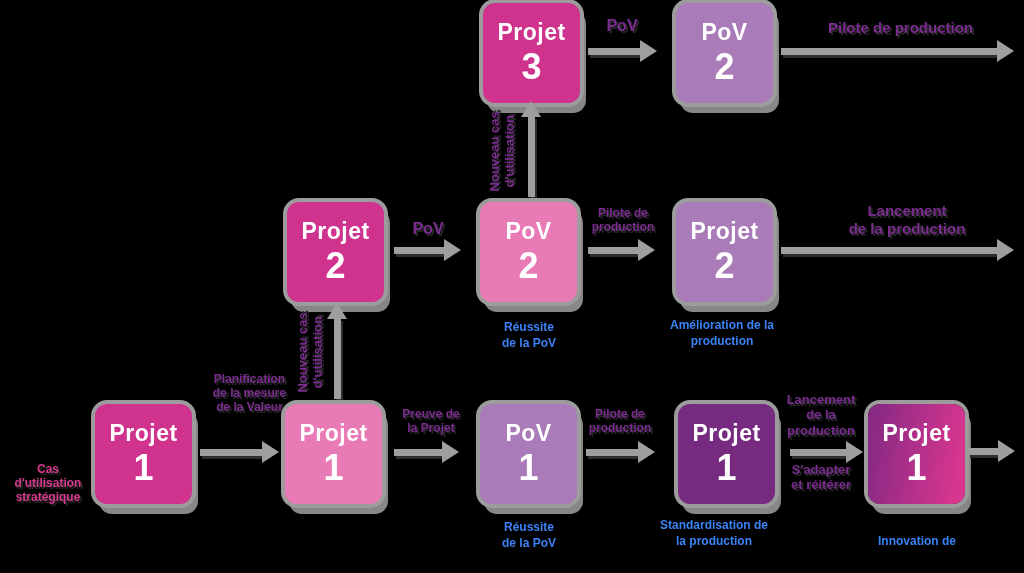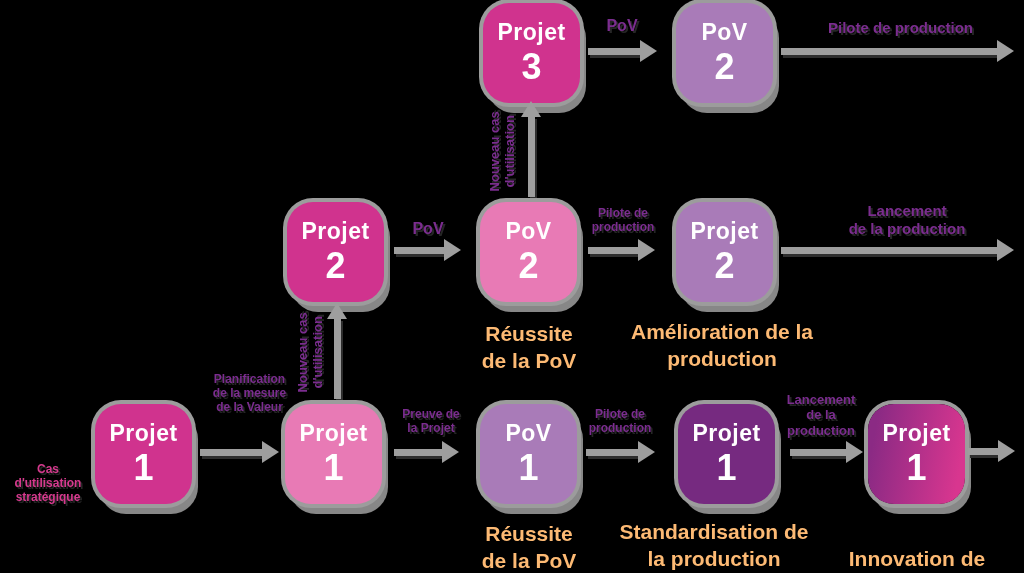--- a/index.html
+++ b/index.html
@@ -2,21 +2,21 @@
 <html><head>
 <meta charset="utf-8">
 <style>
   html,body{margin:0;padding:0;background:#000;}
   .canvas{
     position:relative;width:1024px;height:573px;background:#000;
     overflow:hidden;font-family:"Liberation Sans",sans-serif;
   }
   
   .box{
-    position:absolute;width:97px;height:100px;border-radius:26px;
+    position:absolute;width:97px;height:100px;border-radius:12px;
     display:flex;flex-direction:column;align-items:center;justify-content:center;
     color:#fff;font-weight:bold;
     box-shadow:0 0 0 4px #9c9c9c, 5px 9px 0 1px #878787;
   }
   .box .t{font-size:23px;letter-spacing:.5px;line-height:1;}
   .box .n{font-size:36px;margin-top:5px;line-height:1;}
   .c-pinkdark{background:#d0338e;}
   .c-pinklight{background:#e87ab5;}
   .c-mauve{background:#a97bb8;}
   .c-purpledark{background:#762a80;}
@@ -35,22 +35,22 @@
   
   .lbl{
     position:absolute;font-weight:bold;color:#7b2d8f;text-align:center;
     white-space:pre-line;font-size:15px;line-height:1.18;
     text-shadow:2px 2px 0 #262626;
   }
   .lbl-pink{color:#d63a8e;}
   .f16{font-size:16px;} .f14{font-size:12px;} .f13{font-size:13px;}
   .rot{transform:rotate(-90deg);}
   .cap{
-    position:absolute;font-weight:bold;color:#fdba74;text-align:center;
-    white-space:pre-line;font-size:21px;line-height:1.3;
+    position:absolute;font-weight:bold;color:#3b82f6;text-align:center;
+    white-space:pre-line;font-size:12px;line-height:1.3;
   }
   .cap span{display:block;}
 </style>
 </head>
 <body>
 
 <div class="canvas">
 
   <div class="box c-pinkdark" style="left:483px;top:3px;">
     <span class="t">Projet</span>
@@ -125,20 +125,22 @@
 production</div>
   <div class="harrow" style="left:586px;top:449px;width:52px;"></div>
   <div class="box c-purpledark" style="left:678px;top:404px;">
     <span class="t">Projet</span>
     <span class="n">1</span>
   </div>
   <div class="lbl f13" style="left:777px;top:392px;width:88px;">Lancement
 de la
 production</div>
   <div class="harrow" style="left:790px;top:449px;width:56px;"></div>
+  <div class="lbl f13" style="left:777px;top:462px;width:88px;">S'adapter
+et réitérer</div>
   <div class="box c-grad" style="left:868px;top:404px;">
     <span class="t">Projet</span>
     <span class="n">1</span>
   </div>
   <div class="harrow" style="left:968px;top:448px;width:30px;"></div>
 
   <div class="cap" style="left:466px;top:520px;width:126px;">Réussite
 de la PoV</div>
   <div class="cap" style="left:614px;top:518px;width:200px;">Standardisation de
 la production</div>

